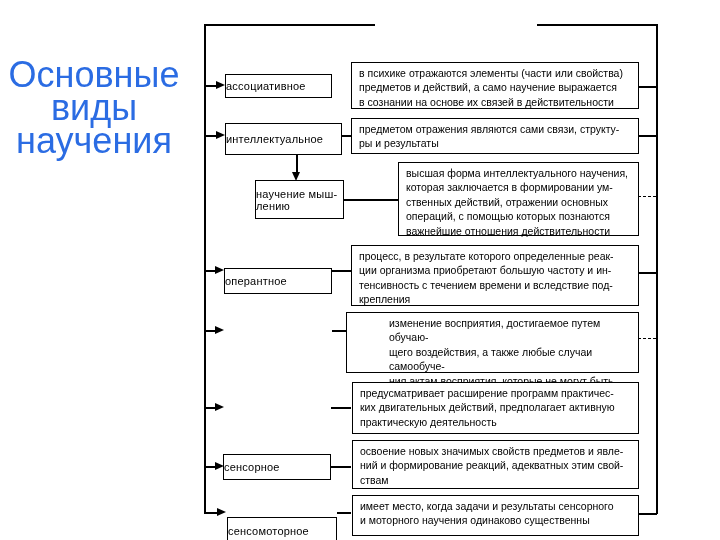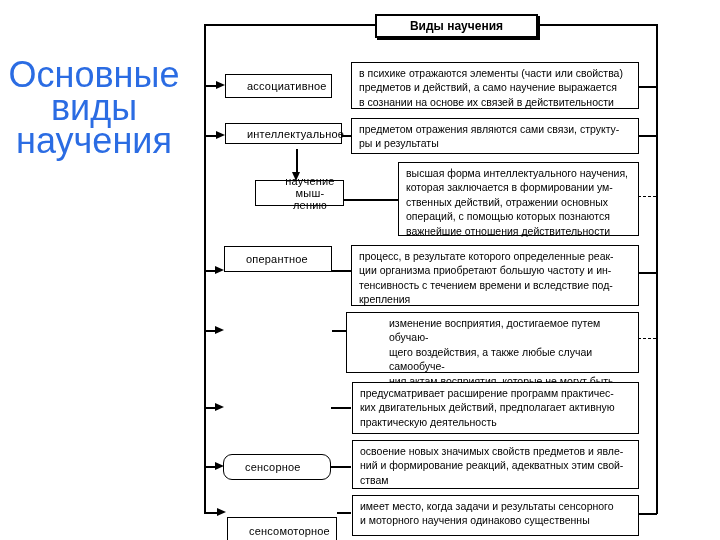--- a/index.html
+++ b/index.html
@@ -8,41 +8,38 @@
   .slide-title{position:absolute;left:8px;top:58px;width:172px;text-align:center;
          font-size:36px;line-height:33px;white-space:pre-line;color:#2b6ce3;}
   .root-box{position:absolute;left:375px;top:14px;width:163px;height:24px;
          border:2px solid #000;box-shadow:2px 2px 0 #000;background:#fff;
          display:flex;align-items:center;justify-content:center;
          font-weight:bold;font-size:12px;box-sizing:border-box;}
   .hl{position:absolute;height:1.5px;background:#000;}
   .hl.dash{background:none;border-top:1.5px dashed #000;height:0;}
   .vl{position:absolute;width:1.5px;background:#000;}
   .lbl{position:absolute;border:1.5px solid #000;background:#fff;box-sizing:border-box;
-       display:flex;align-items:center;font-size:11px;padding-left:21px;
-       letter-spacing:0.2px;white-space:pre-line;text-align:center;}
+       display:flex;align-items:center;font-size:11px;padding-left:0;
+       letter-spacing:0.2px;white-space:pre-line;}
   .desc{position:absolute;border:1.5px solid #000;background:#fff;box-sizing:border-box;
         font-size:10.5px;line-height:14.6px;padding:2.5px 7px;white-space:pre-line;}
   .arr-r{position:absolute;width:0;height:0;border-top:4.5px solid transparent;
          border-bottom:4.5px solid transparent;border-left:9px solid #000;}
   .arr-d{position:absolute;width:0;height:0;border-left:4.5px solid transparent;
          border-right:4.5px solid transparent;border-top:9px solid #000;}
 </style>
 </head>
 <body>
 
 <div class="slide">
 
   <div class="slide-title" style="color: rgb(43, 108, 227);">Основные
 виды
 научения</div>
 
-  <div class="root-box">
-    <span>Виды научения</span>
-  </div>
 
   <div class="hl" style="left:204px;top:24px;width:171px;"></div>
   <div class="vl" style="left:204px;top:24px;height:490px;"></div>
   <div class="hl" style="left:537px;top:24px;width:120px;"></div>
   <div class="vl" style="left:656px;top:24px;height:490px;"></div>
   <div class="hl" style="left:639px;top:513px;width:18px;"></div>
 
   <div class="hl" style="left:204px;top:85px;width:13px;"></div>
   <div class="arr-r" style="left:216px;top:81px;"></div>
 
@@ -77,31 +74,31 @@
 
   <div class="hl" style="left:638px;top:86px;width:18px;"></div>
   <div class="hl" style="left:638px;top:135px;width:18px;"></div>
   <div class="hl dash" style="left:638px;top:196px;width:18px;"></div>
   <div class="hl" style="left:638px;top:272px;width:18px;"></div>
   <div class="hl dash" style="left:638px;top:338px;width:18px;"></div>
 
   <div class="lbl" style="left:225px;top:74px;width:107px;height:24px;">
     <span>ассоциативное</span>
   </div>
-  <div class="lbl" style="left:225px;top:123px;width:117px;height:21px;">
+  <div class="lbl" style="left:225px;top:123px;width:117px;height:32px;">
     <span>интеллектуальное</span>
   </div>
-  <div class="lbl" style="left:255px;top:180px;width:89px;height:26px;">
+  <div class="lbl" style="left:255px;top:180px;width:89px;height:39px;">
     <span>научение мыш-
 лению</span>
   </div>
-  <div class="lbl" style="left:224px;top:246px;width:108px;height:26px;">
+  <div class="lbl" style="left:224px;top:268px;width:108px;height:26px;">
     <span>оперантное</span>
   </div>
-  <div class="lbl" style="left:223px;top:454px;width:108px;height:26px;border-radius:9px;">
+  <div class="lbl" style="left:223px;top:454px;width:108px;height:26px;">
     <span>сенсорное</span>
   </div>
   <div class="lbl" style="left:227px;top:517px;width:110px;height:27px;">
     <span>сенсомоторное</span>
   </div>
 
   <div class="desc" style="left:351px;top:62px;width:288px;height:47px;">в психике отражаются элементы (части или свойства)
 предметов и действий, а само научение выражается
 в сознании на основе их связей в действительности</div>
   <div class="desc" style="left:351px;top:118px;width:288px;height:36px;">предметом отражения являются сами связи, структу-

